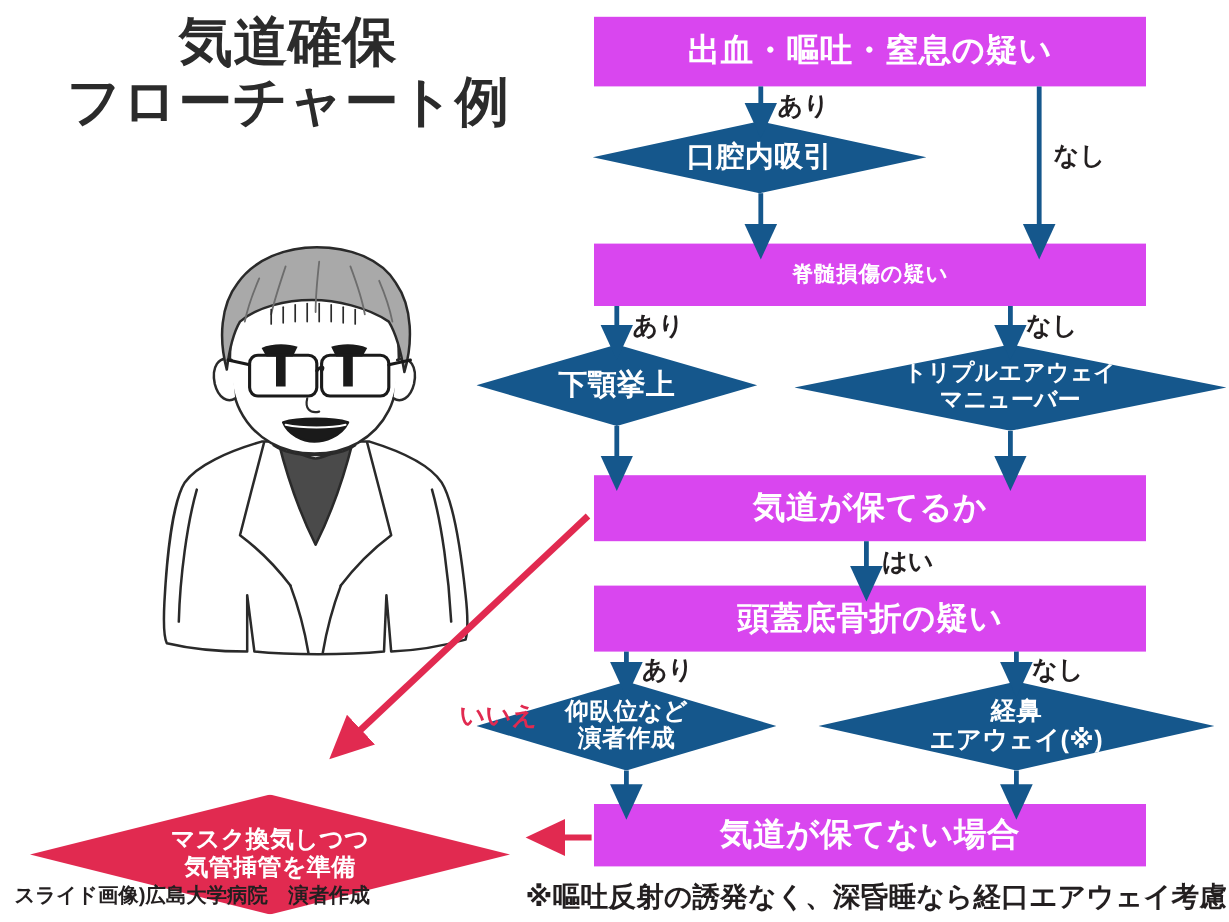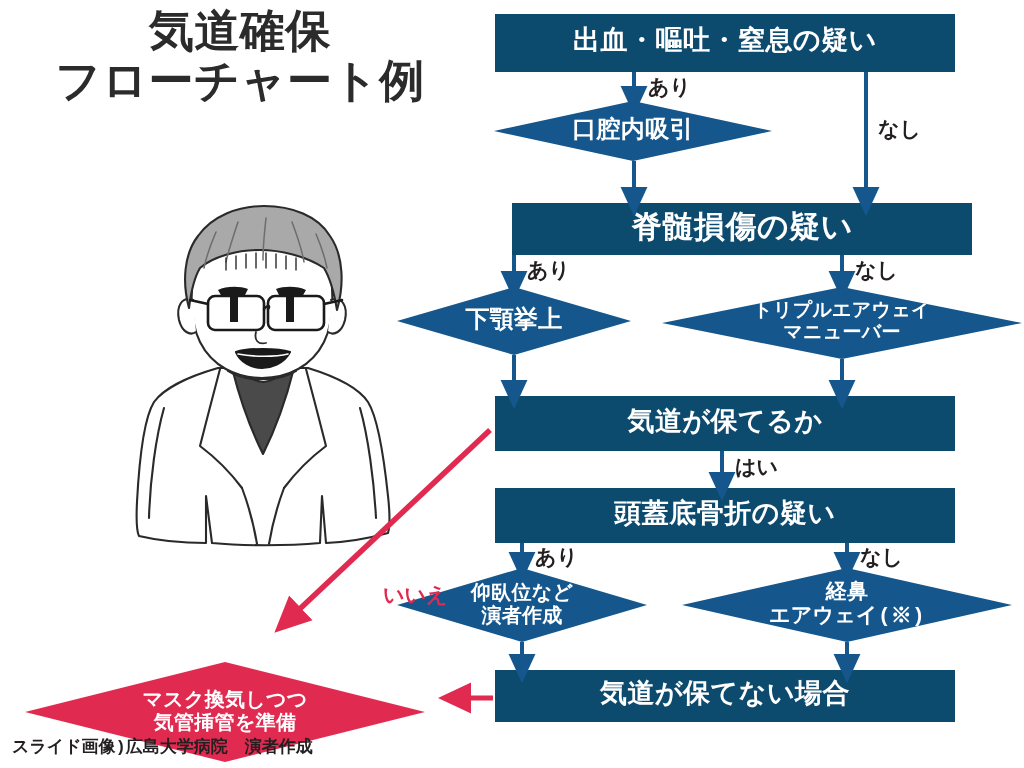--- a/index.html
+++ b/index.html
@@ -17,21 +17,20 @@
     color: #231f20;
     -webkit-font-smoothing: antialiased;
   }
 
   #stage {
     position: absolute;
     left: 0;
     top: 0;
     width: 1024px;
     height: 596px;
-    font-family: Liberation Mono, monospace;
   }
 
   
   .title-block {
     position: absolute;
     left: 10px;
     top: 10px;
     width: 460px;
     text-align: center;
     line-height: 1.12;
@@ -44,21 +43,21 @@
     font-size: 45px;
   }
   .title-line2 {
     display: block;
     font-size: 45px;
   }
 
   
   .node-box {
     position: absolute;
-    background: #0c4a6e;
+    background: #d946ef;
     color: #ffffff;
     font-weight: bold;
     display: flex;
     align-items: center;
     justify-content: center;
     text-align: left;
     line-height: 1.18;
     letter-spacing: 0.5px;
   }
 
@@ -218,21 +217,21 @@
   </svg>
 
   <div class="node-box" style="left:495px; top:14px; width:460px; height:58px; font-size:27px;">
     <span>出血・嘔吐・窒息の疑い</span>
   </div>
 
   <div class="node-diamond" style="left:494px; top:101px; width:278px; height:60px; font-size:24px;">
     <span class="diamond-text">口腔内吸引</span>
   </div>
 
-  <div class="node-box" style="left:512px; top:203px; width:460px; height:52px; font-size:31px;">
+  <div class="node-box" style="left:495px; top:203px; width:460px; height:52px; font-size:18px;">
     <span>脊髄損傷の疑い</span>
   </div>
 
   <div class="node-diamond" style="left:397px; top:287px; width:234px; height:68px; font-size:24px;">
     <span class="diamond-text">下顎挙上</span>
   </div>
 
   <div class="node-diamond" style="left:662px; top:287px; width:360px; height:72px; font-size:19px;">
     <span class="diamond-text">
       <span>トリプルエアウェイ</span><br>
@@ -320,15 +319,16 @@
 
   <div class="edge-label" style="left:648px; top:78px;">あり</div>
   <div class="edge-label" style="left:878px; top:120px;">なし</div>
   <div class="edge-label" style="left:527px; top:261px;">あり</div>
   <div class="edge-label" style="left:855px; top:261px;">なし</div>
   <div class="edge-label" style="left:735px; top:458px;">はい</div>
   <div class="edge-label no-label" style="left:383px; top:546px;">いいえ</div>
   <div class="edge-label" style="left:535px; top:548px;">あり</div>
   <div class="edge-label" style="left:860px; top:548px;">なし</div>
 
+  <div class="footnote">※嘔吐反射の誘発なく、深昏睡なら経口エアウェイ考慮</div>
   <div class="footer-credit">スライド画像)広島大学病院　演者作成</div>
 
 </div>
 
 </body></html>

